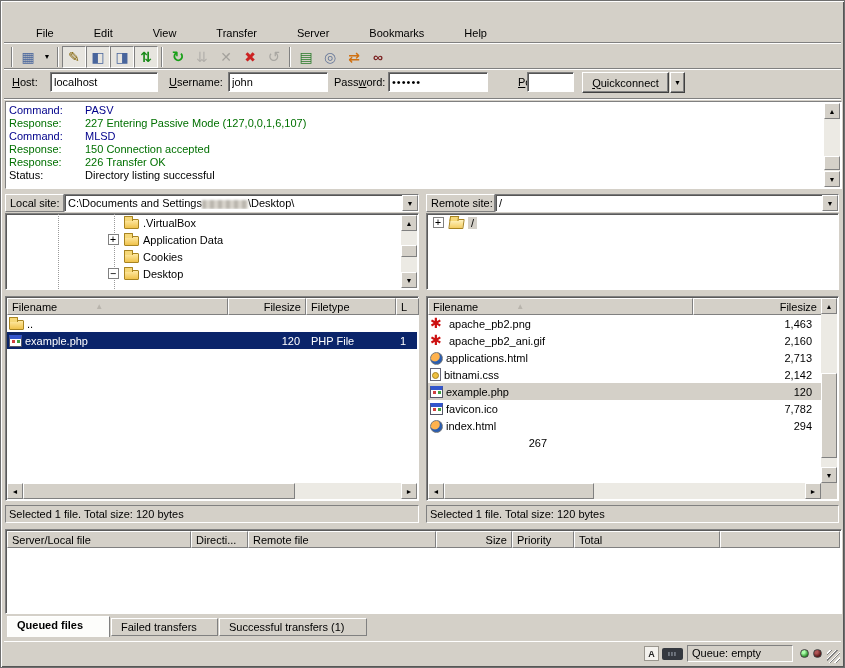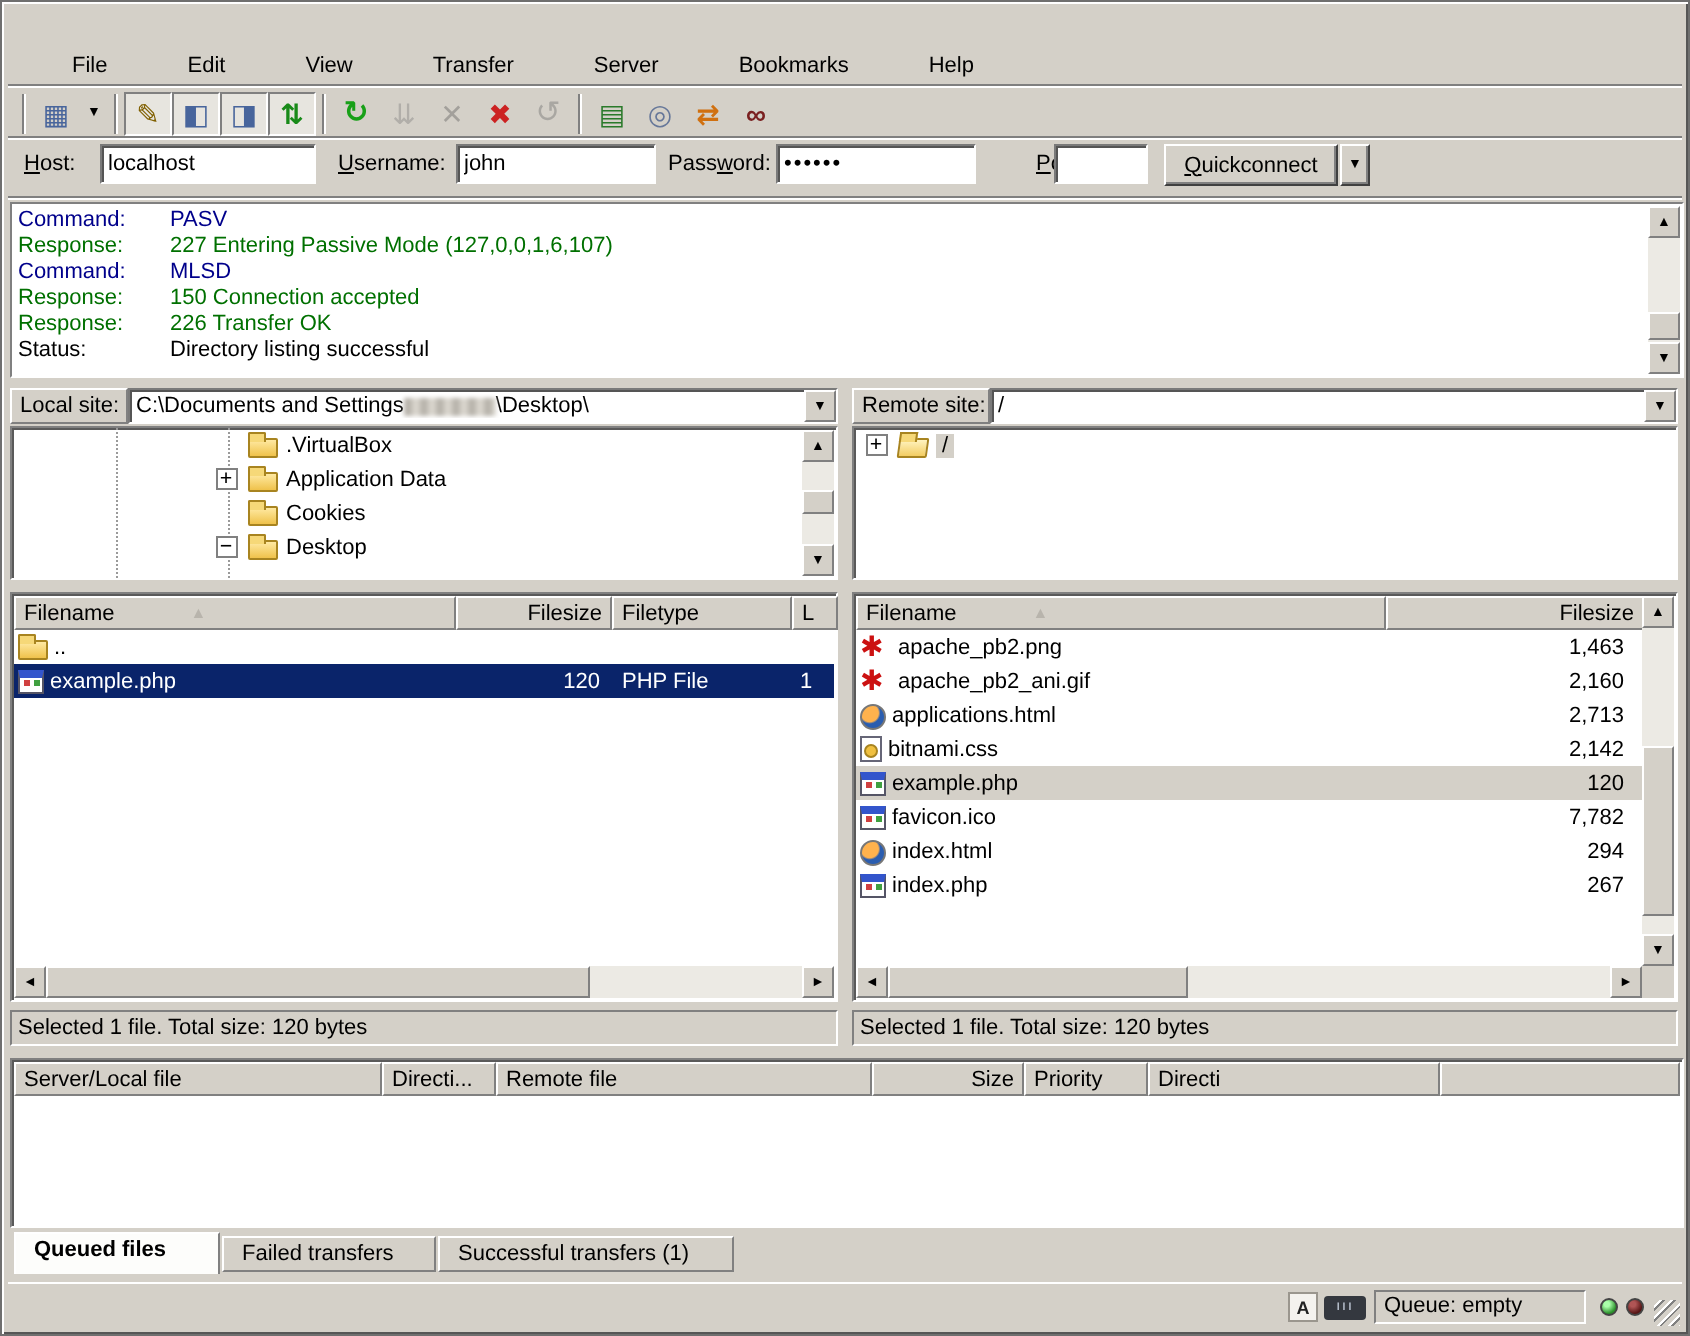--- a/index.html
+++ b/index.html
@@ -349,24 +349,20 @@
           <span class="fcell num" style="width:125px">7,782</span>
         </div>
       <div class="frow">
           <span class="fcell fname" style="width:265px">
             <span class="icon icon-firefox"></span>
             <span>index.html</span>
           </span>
           <span class="fcell num" style="width:125px">294</span>
         </div>
       <div class="frow">
-          <span class="fcell fname" style="width:265px">
-            <span class="icon icon-php"></span>
-            <span>index.php</span>
-          </span>
           <span class="fcell num" style="width:125px">267</span>
         </div>
     </div>
     <div class="vsb" style="right:1px;top:1px;bottom:17px">
       <div class="sb-btn" style="position:absolute;top:0">▲</div>
       <div class="sb-thumb" style="top:75px;height:85px"></div>
       <div class="sb-btn" style="position:absolute;bottom:0">▼</div>
     </div>
     <div class="hsb" style="left:1px;right:17px;bottom:1px">
       <div class="sb-btn" style="left:0">◄</div>
@@ -379,21 +375,21 @@
   <div class="statusbox" style="left:4px;width:414px">Selected 1 file. Total size: 120 bytes</div>
   <div class="statusbox" style="left:425px;width:413px">Selected 1 file. Total size: 120 bytes</div>
 
   <div class="queuepane">
     <div class="lheader">
       <span class="hcell" style="width:184px">Server/Local file</span>
       <span class="hcell" style="width:57px">Directi...</span>
       <span class="hcell" style="width:188px">Remote file</span>
       <span class="hcell" style="width:76px;justify-content:flex-end">Size</span>
       <span class="hcell" style="width:62px">Priority</span>
-      <span class="hcell" style="width:146px">Directi</span>
+      <span class="hcell" style="width:146px">Total</span>
       <span class="hcell" style="flex:1"></span>
     </div>
   </div>
 
   <div class="tab active" style="left:6px;width:103px">Queued files</div>
   <div class="tab" style="left:110px;width:107px">Failed transfers</div>
   <div class="tab" style="left:218px;width:148px">Successful transfers (1)</div>
 
   <div class="statusbar">
     <span class="dt-icon">A</span>

